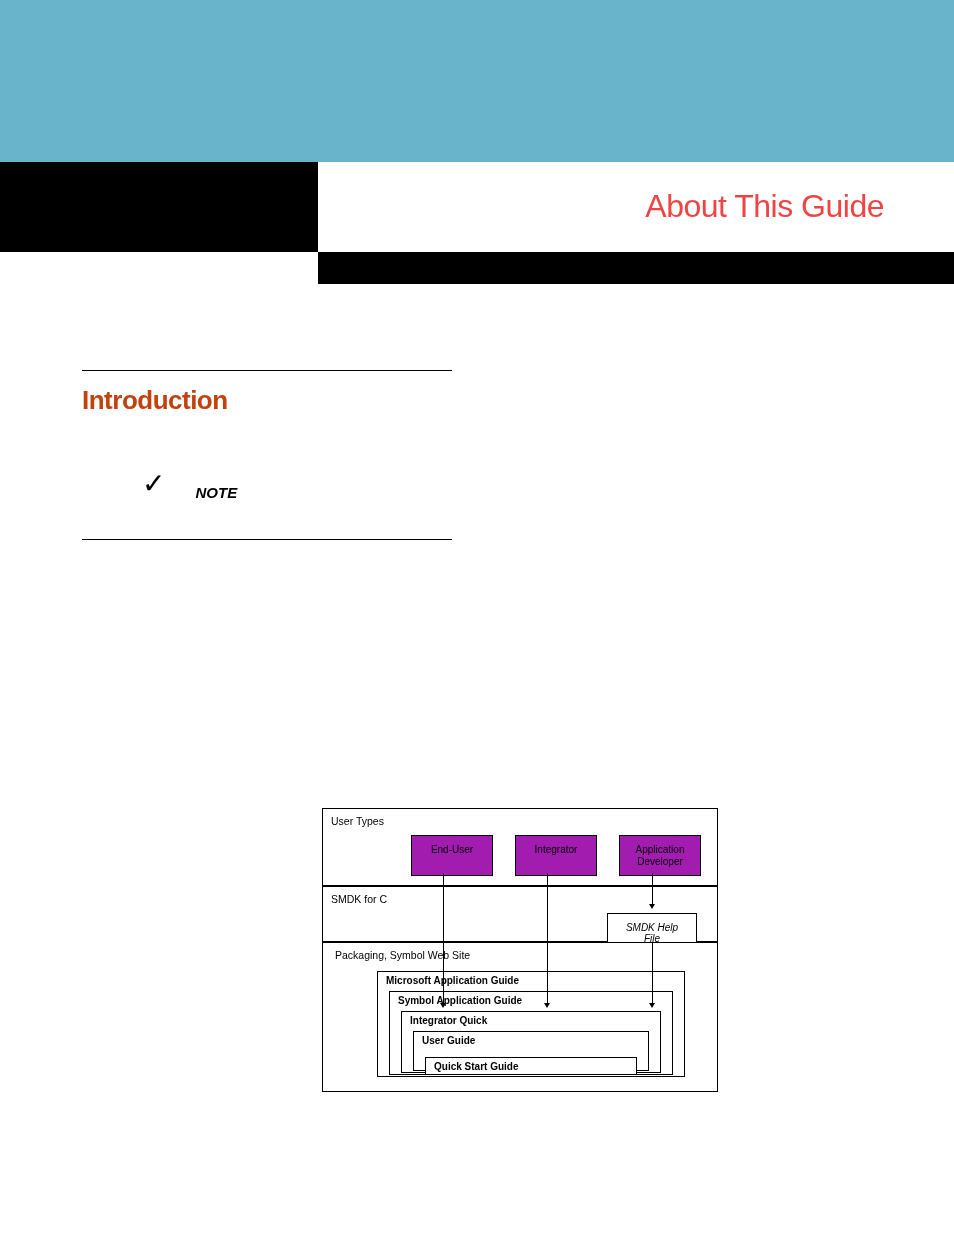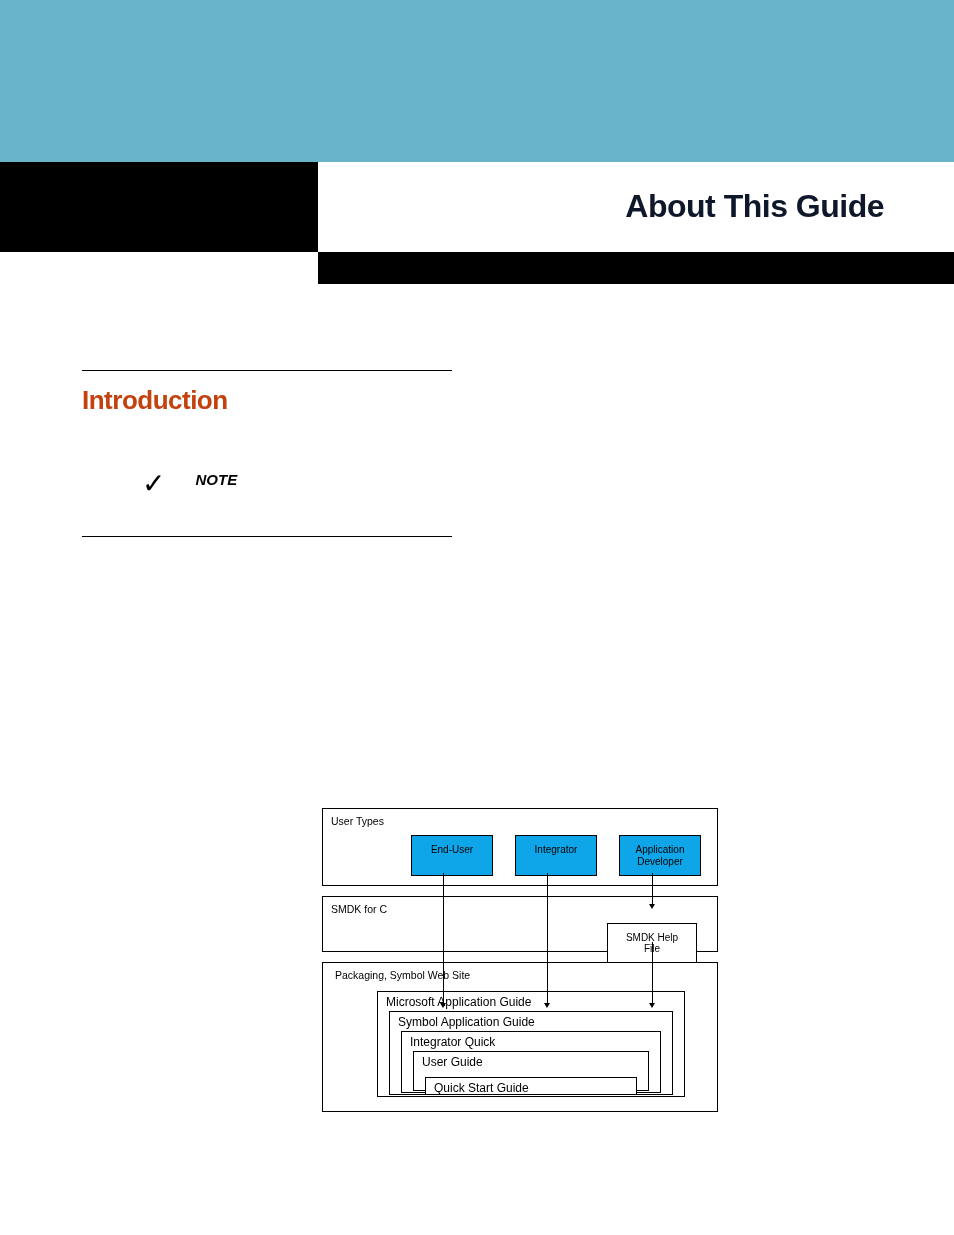--- a/index.html
+++ b/index.html
@@ -32,22 +32,22 @@
     left: 318px;
     width: 636px;
     height: 90px;
     background: #ffffff;
   }
   .page-title {
     position: absolute;
     top: 188px;
     right: 70px;
     font-size: 32px;
-    font-weight: 700;
-    color: #0f172a;
+    font-weight: 400;
+    color: #ef4444;
     text-align: right;
     letter-spacing: -0.5px;
   }
   .black-bottom {
     position: absolute;
     top: 252px;
     left: 318px;
     width: 636px;
     height: 32px;
     background: #000000;
@@ -82,97 +82,98 @@
     font-size: 28px;
     color: #000000;
     line-height: 1;
     font-weight: normal;
   }
   .note-label {
     font-size: 15px;
     font-weight: 700;
     font-style: italic;
     color: #000000;
-    margin-top: 1px;
+    margin-top: 14px;
   }
   .section2 {
     margin-top: 0;
   }
 
   
   .diagram {
     position: absolute;
     top: 808px;
     left: 322px;
     width: 396px;
     font-family: Arial, Helvetica, sans-serif;
     font-size: 10.5px;
     color: #000000;
   }
   .dg-box {
     border: 1px solid #000;
     background: #fff;
     position: relative;
     padding: 6px 8px 12px 8px;
-    margin-bottom: 10px;
   }
   .dg-label {
     font-size: 10.5px;
     margin-bottom: 8px;
   }
   .user-row {
     display: flex;
     justify-content: flex-start;
     gap: 22px;
     margin-left: 80px;
   }
   .mini-box {
     border: 1px solid #000;
-    background: #0ea5e9;
+    background: #a21caf;
     padding: 8px 10px;
     text-align: center;
     width: 82px;
     font-size: 10px;
     line-height: 1.15;
   }
   .smdk-row {
     display: flex;
     justify-content: flex-end;
     padding-right: 12px;
     margin-top: 4px;
   }
   .smdk-box {
     border: 1px solid #000;
     background: #fff;
     padding: 8px 10px;
     text-align: center;
     font-size: 10px;
     width: 90px;
+    font-style: italic;
   }
   .pkg-stack {
     position: relative;
     height: 118px;
     margin-top: 2px;
   }
   .stack-box {
     position: absolute;
     border: 1px solid #000;
     background: #fff;
     font-size: 10px;
     padding: 3px 8px;
     height: auto;
   }
   .sb1 { top: 2px;  left: 42px;  width: 308px; height: 106px;}
   .sb2 { top: 22px; left: 54px;  width: 284px; height: 84px;}
   .sb3 { top: 42px; left: 66px;  width: 260px; height: 62px;}
   .sb4 { top: 62px; left: 78px;  width: 236px; height: 40px;}
   .sb5 { top: 88px; left: 90px;  width: 212px; height: 18px;}
   .stack-text {
-    font-size: 12px;
+    font-size: 10px;
     line-height: 1.2;
+    font-weight: bold;
   }
 
   
   .v-line {
     position: absolute;
     width: 0;
     border-left: 1px solid #000;
   }
   .arrowhead {
     position: absolute;

